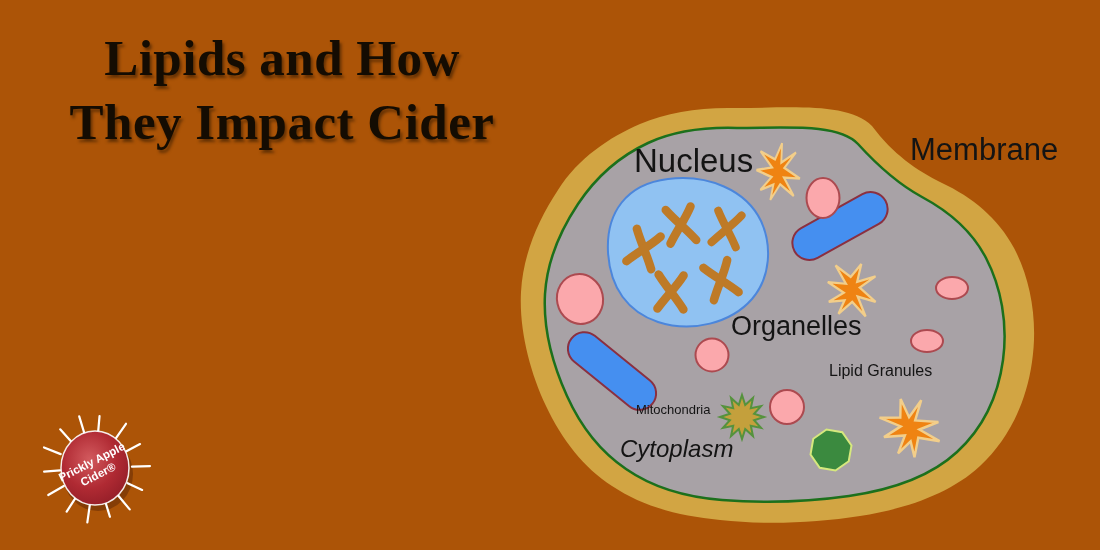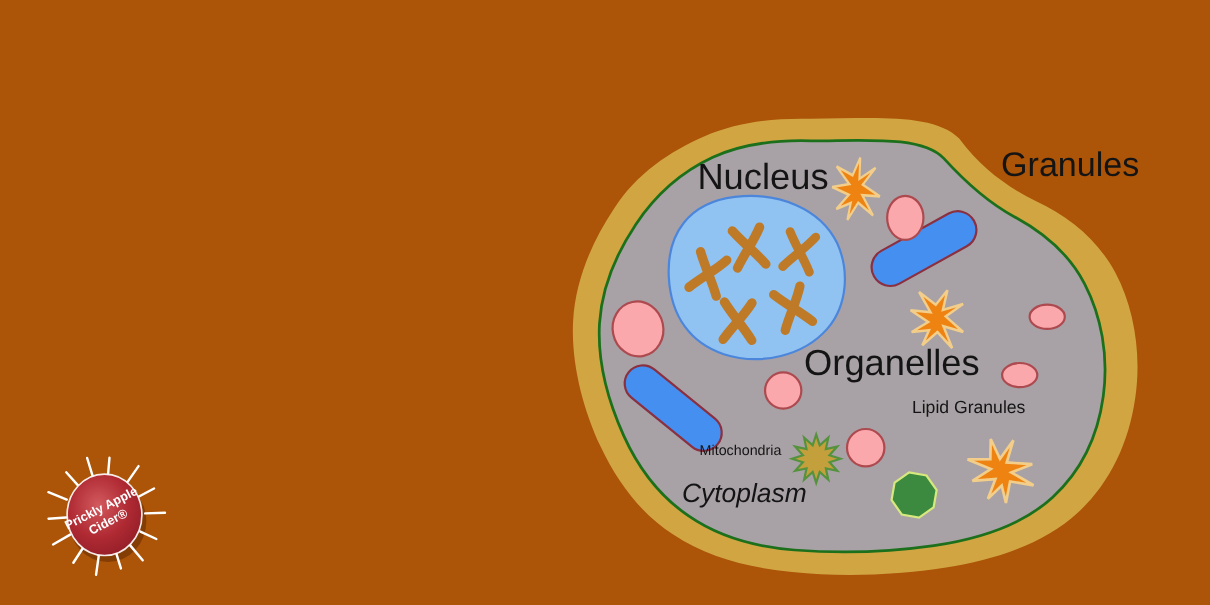--- a/index.html
+++ b/index.html
@@ -17,30 +17,32 @@
     text-shadow:2px 3px 3px rgba(30,15,0,0.5);
     letter-spacing:0.5px;
   }
   .cell-svg{position:absolute;left:0;top:0;}
   .lbl{
     position:absolute;color:var(--label_text,#111);
     white-space:nowrap;
   }
   .lbl-nucleus{left:634px;top:142px;font-size:33px;text-align:center;}
   .lbl-membrane{left:910px;top:132px;font-size:31px;}
-  .lbl-organelles{left:731px;top:311px;font-size:33px;}
+  .lbl-organelles{left:731px;top:311px;font-size:27px;}
   .lbl-lipid{left:829px;top:362px;font-size:16px;}
   .lbl-mito{left:636px;top:402px;font-size:13px;}
   .lbl-cyto{left:620px;top:435px;font-size:24px;font-style:italic;}
   .logo-svg{position:absolute;left:34px;top:408px;}
 </style>
 </head>
 <body>
 
 <div class="title">
+  <div>Lipids and How</div>
+  <div>They Impact Cider</div>
 </div>
 
 <svg class="cell-svg" width="1100" height="550" viewBox="0 0 1100 550">
 
   <path style="fill:var(--membrane_fill)" d="M 640,124
            C 668,112 700,107 737,108
            C 790,108 848,102 872,126
            C 893,154 916,170 942,183
            C 972,197 998,218 1014,248
            C 1031,280 1038,322 1032,362
@@ -117,21 +119,21 @@
     <polygon points="-2,-48 -12,-20 -45,-30 -16,-6 -48,2 -14,10 -34,34 -8,22 -10,48 6,20 38,36 12,8 46,6 10,-8 30,-36 2,-16" transform="translate(853,290) rotate(20) scale(0.55,0.57)"></polygon>
     <polygon points="-2,-48 -12,-20 -45,-30 -16,-6 -48,2 -14,10 -34,34 -8,22 -10,48 6,20 38,36 12,8 46,6 10,-8 30,-36 2,-16" transform="translate(911,427) rotate(-18) scale(0.6,0.62)"></polygon>
   </g>
 
   <polygon style="fill:var(--star_fill);stroke:var(--star_stroke);stroke-width:2" points="0,-22 3.2,-12.1 11,-19.1 8.8,-8.8 19.1,-11 12.1,-3.2 22,0 12.1,3.2 19.1,11 8.8,8.8 11,19.1 3.2,12.1 0,22 -3.2,12.1 -11,19.1 -8.8,8.8 -19.1,11 -12.1,3.2 -22,0 -12.1,-3.2 -19.1,-11 -8.8,-8.8 -11,-19.1 -3.2,-12.1" transform="translate(742,417)"></polygon>
 
   <polygon style="fill:var(--vacuole_fill);stroke:var(--vacuole_stroke);stroke-width:2" points="19.4,8 8,19.4 -8,19.4 -19.4,8 -19.4,-8 -8,-19.4 8,-19.4 19.4,-8" transform="translate(831,450) rotate(10)"></polygon>
 </svg>
 
 <div class="lbl lbl-nucleus">Nucleus</div>
-<div class="lbl lbl-membrane">Granules</div>
+<div class="lbl lbl-membrane">Membrane</div>
 <div class="lbl lbl-organelles">Organelles</div>
 <div class="lbl lbl-lipid">Lipid Granules</div>
 <div class="lbl lbl-mito">Mitochondria</div>
 <div class="lbl lbl-cyto">Cytoplasm</div>
 
 <svg class="logo-svg" width="130" height="130" viewBox="0 0 130 130">
   <defs>
     <radialGradient id="appleGrad" cx="42%" cy="38%" r="72%">
       <stop offset="0%" style="stop-color:var(--apple_light)"></stop>
       <stop offset="55%" style="stop-color:var(--apple_mid)"></stop>

